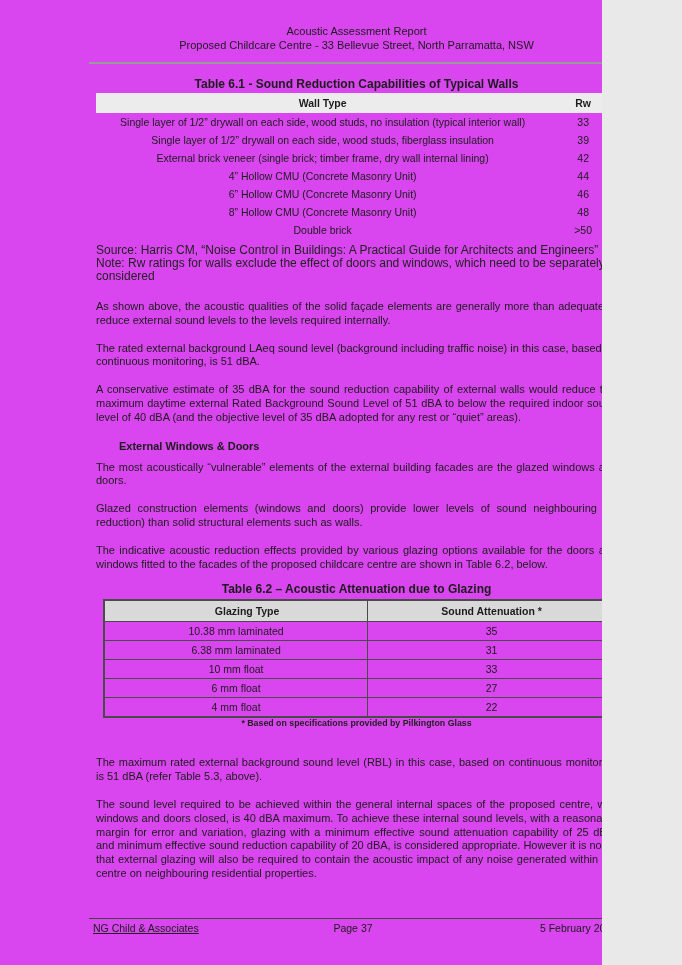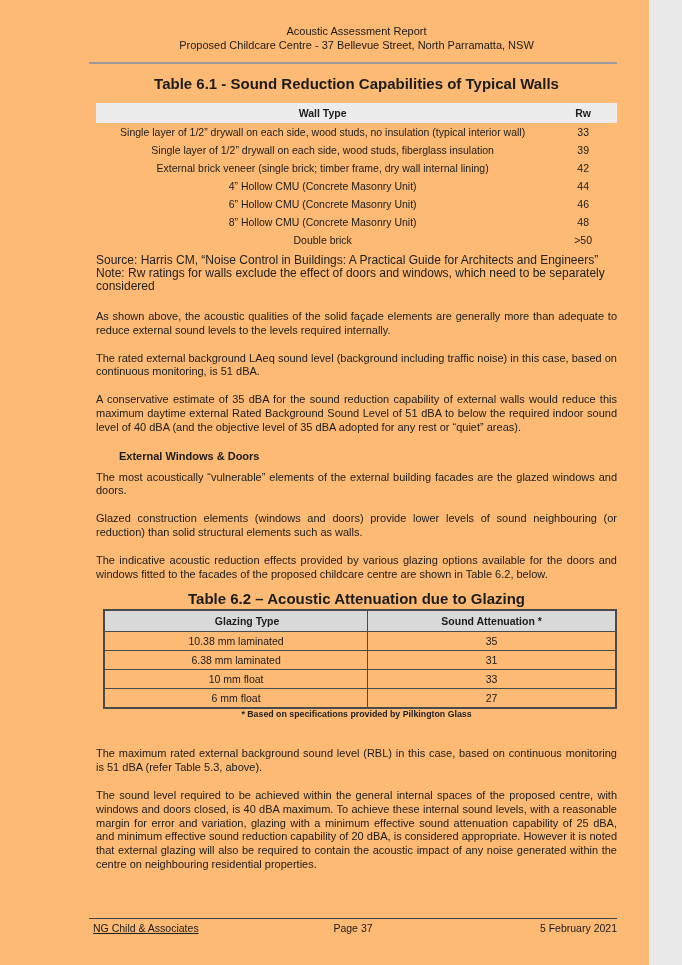--- a/index.html
+++ b/index.html
@@ -1,20 +1,20 @@
 <!DOCTYPE html>
 <html><head>
 <meta charset="utf-8">
 <style>
   html,body { margin:0; padding:0; background:#e9e9e9; }
   .page {
     position: relative;
-    width: 649px;
+    width: 602px;
     height: 965px;
-    background: #fdba74;
+    background: #d946ef;
     font-family: "Liberation Sans", sans-serif;
     color: #1c1c1c;
     box-sizing: border-box;
     overflow: hidden;
   }
   .content {
     position: absolute;
     left: 96px;
     top: 24px;
     width: 521px;
@@ -23,25 +23,25 @@
   .rule-top {
     margin: 10px 0 0 -7px;
     width: 528px;
     border: 0;
     border-top: 2px solid #9a9a9a;
   }
   .table-title {
     margin-top: 13px;
     text-align: center;
     font-weight: bold;
-    font-size: 15px;
+    font-size: 12px;
     line-height: 14px;
   }
   
-  .t1 { width: 100%; border-collapse: collapse; margin-top: 12px; font-size: 10.5px; }
+  .t1 { width: 100%; border-collapse: collapse; margin-top: 2px; font-size: 10.5px; }
   .t1 th, .t1 td { text-align: center; font-weight: normal; padding: 0 2px; height: 18px; }
   .t1 thead th { background: #ececec; font-weight: bold; height: 20px; }
   .t1 .col-rw { width: 13%; }
   .src-note { margin-top: 5px; text-align: left; font-size: 12px; line-height: 13px; color: #222; }
   
   .para { font-size: 11px; line-height: 13.8px; text-align: justify; margin: 14px 0 0 0; }
   .para.first-after-table { margin-top: 17px; }
   .section-heading { margin-top: 15px; font-size: 11px; font-weight: bold; padding-left: 23px; }
   .section-heading + .para { margin-top: 9px; }
   .t2-title { margin-top: 11px; }
@@ -79,21 +79,21 @@
   .footer-right { position: absolute; right: 0; }
 </style>
 </head>
 <body>
 
 <div class="page">
   <div class="content">
 
     <div class="doc-header">
       <div>Acoustic Assessment Report</div>
-      <div>Proposed Childcare Centre - 37 Bellevue Street, North Parramatta, NSW</div>
+      <div>Proposed Childcare Centre - 33 Bellevue Street, North Parramatta, NSW</div>
     </div>
 
     <hr class="rule-top">
 
     <div class="table-title">Table 6.1 - Sound Reduction Capabilities of Typical Walls</div>
 
     <table class="t1">
       <thead>
         <tr>
           <th>Wall Type</th>
@@ -166,20 +166,24 @@
           <td>31</td>
         </tr>
         <tr>
           <td>10 mm float</td>
           <td>33</td>
         </tr>
         <tr>
           <td>6 mm float</td>
           <td>27</td>
         </tr>
+        <tr>
+          <td>4 mm float</td>
+          <td>22</td>
+        </tr>
       </tbody>
     </table>
 
     <div class="footnote">* Based on specifications provided by Pilkington Glass</div>
 
     <p class="para gap-large">The maximum rated external background sound level (RBL) in this case, based on continuous monitoring is 51 dBA (refer Table 5.3, above).</p>
     <p class="para">The sound level required to be achieved within the general internal spaces of the proposed centre, with windows and doors closed, is 40 dBA maximum. To achieve these internal sound levels, with a reasonable margin for error and variation, glazing with a minimum effective sound attenuation capability of 25 dBA, and minimum effective sound reduction capability of 20 dBA, is considered appropriate. However it is noted that external glazing will also be required to contain the acoustic impact of any noise generated within the centre on neighbouring residential properties.</p>
 
   </div>
 

